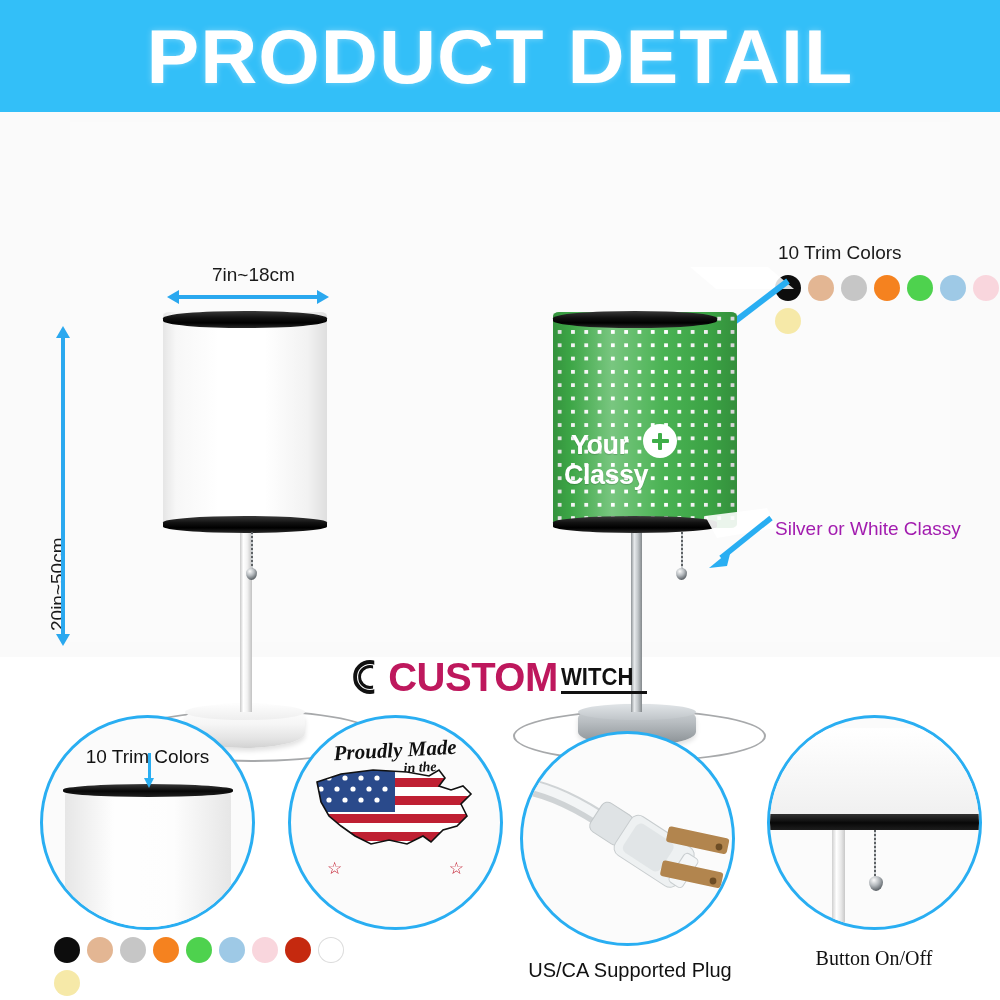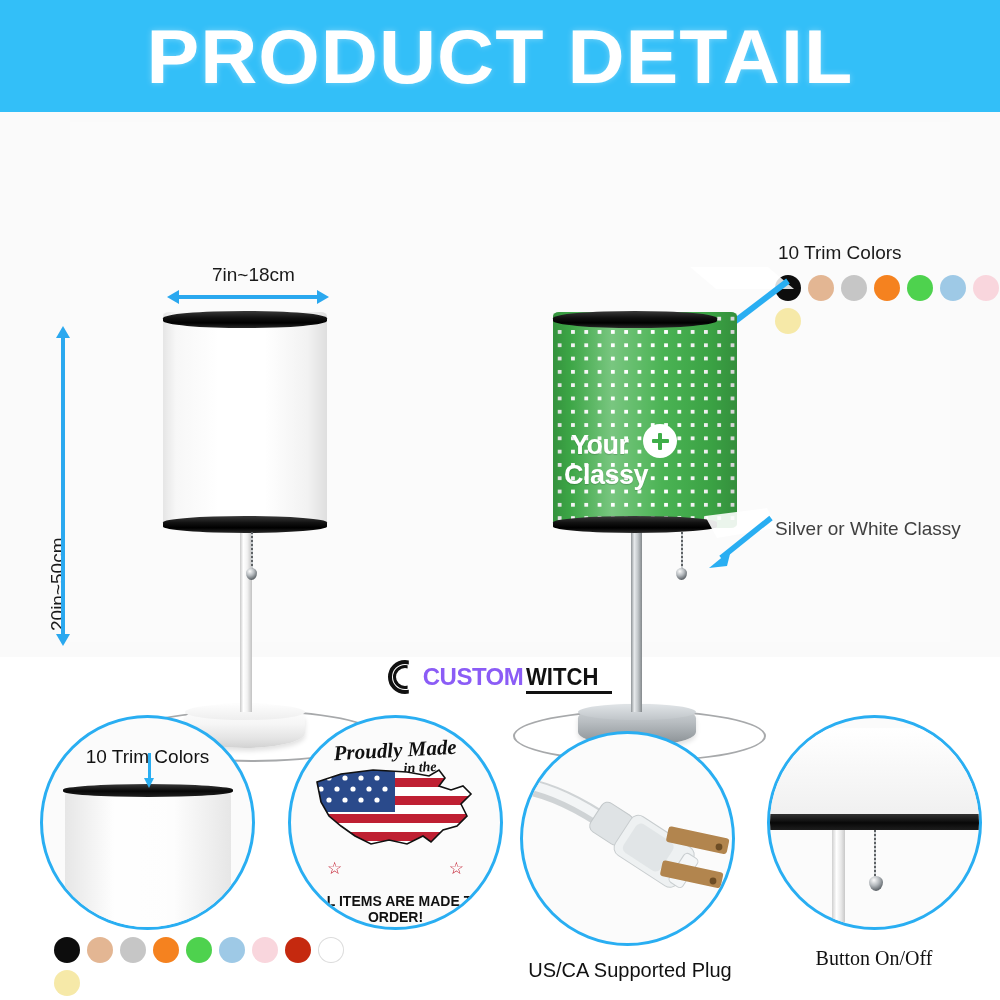--- a/index.html
+++ b/index.html
@@ -179,39 +179,39 @@
   }
   .swatch.outline { box-shadow: inset 0 0 0 1px #dcdcdc; }
   .trim-heading {
     position: absolute;
     font-size: 19px; color: #1a1a1a; white-space: nowrap;
   }
 
   
   .callout { position: absolute; }
   .callout-label {
-    position: absolute; font-size: 19px; color: #404040; white-space: nowrap;
+    position: absolute; font-size: 19px; color: #a21caf; white-space: nowrap;
   }
 
   
   .logo-wrap {
     position: absolute; left: 0; right: 0; top: 660px;
     display: flex; align-items: flex-end; justify-content: center;
   }
   .logo-c {
     position: relative; width: 34px; height: 34px; margin-right: 1px;
   }
   .logo-c span {
     position: absolute; inset: 0;
     border: 4px solid #111; border-radius: 50%;
     clip-path: polygon(0 0, 62% 0, 62% 22%, 30% 22%, 30% 78%, 62% 78%, 62% 100%, 0 100%);
   }
   .logo-c span.inner { inset: 5px; border-width: 3px; }
   .logo-custom {
-    font-weight: bold; font-size: 24px; color: #8b5cf6;
+    font-weight: bold; font-size: 40px; color: #be185d;
     letter-spacing: -0.5px; line-height: 34px;
   }
   .logo-witch-wrap { margin-left: 3px; }
   .logo-witch {
     font-family: "Liberation Sans Narrow", "Liberation Sans", sans-serif;
     font-weight: bold; font-size: 24px; color: #111;
     letter-spacing: 0px; line-height: 24px;
     transform: scaleX(.92); transform-origin: left bottom;
     display: block;
   }
@@ -465,21 +465,20 @@
             </g>
           </g>
           <path d="M6,22 L30,14 L62,10 L96,12 L118,16 L128,10 L134,18 L128,26
                    L140,30 L152,26 L160,34 L150,44 L156,56 L146,66 L132,70
                    L120,82 L112,76 L96,84 L78,80 L60,84 L44,76 L30,66
                    L18,56 L10,42 Z" fill="none" stroke="#111" stroke-width="1.6"></path>
         </svg>
 
         <div class="star" style="left:36px;">☆</div>
         <div class="star" style="right:36px;">☆</div>
-        <div class="usa-sub">ALL ITEMS ARE MADE TO ORDER!</div>
       </div>
     </div>
   </div>
 
   <div class="feature" style="left:520px; top:16px; width:230px; height:285px;">
     <div class="circle" style="left:0; top:0; width:215px; height:215px;">
       <svg style="position:absolute; left:0; top:0;" width="215" height="215">
         <path d="M2,52 C34,58 62,74 88,92" stroke="#cfd3d5" stroke-width="17" fill="none" stroke-linecap="round"></path>
         <path d="M2,50 C34,56 62,72 88,90" stroke="#f3f5f6" stroke-width="9" fill="none" stroke-linecap="round"></path>
         <g transform="rotate(33 118 110)">

